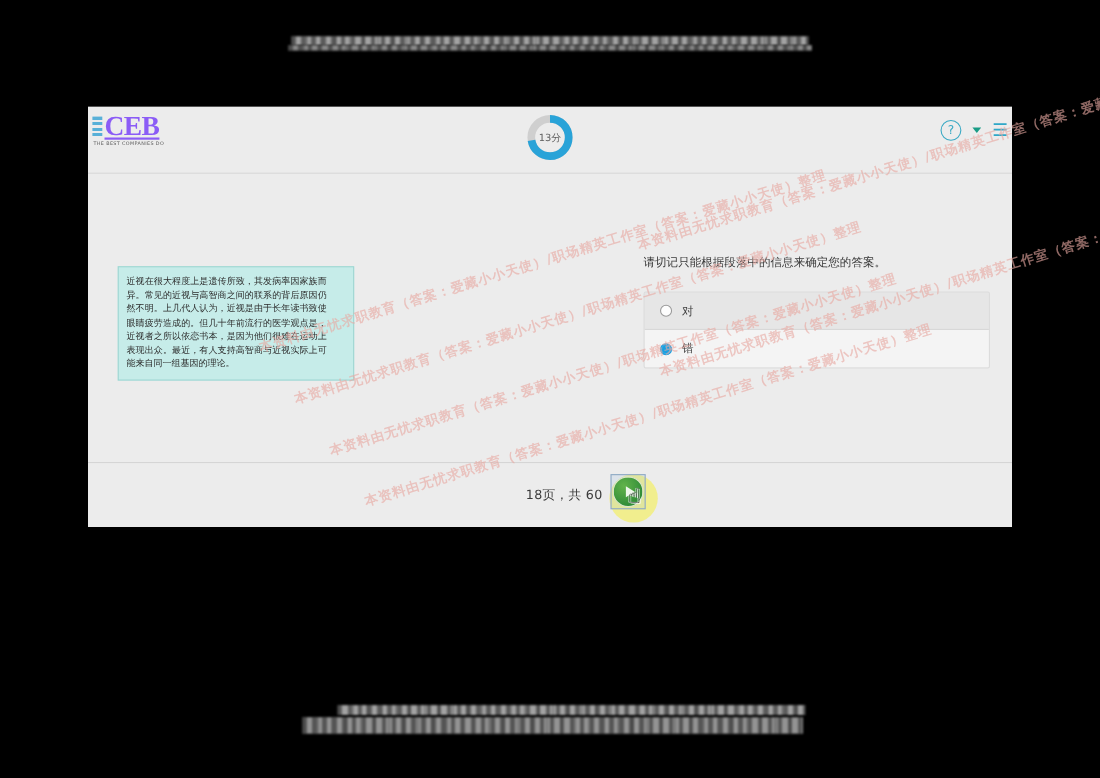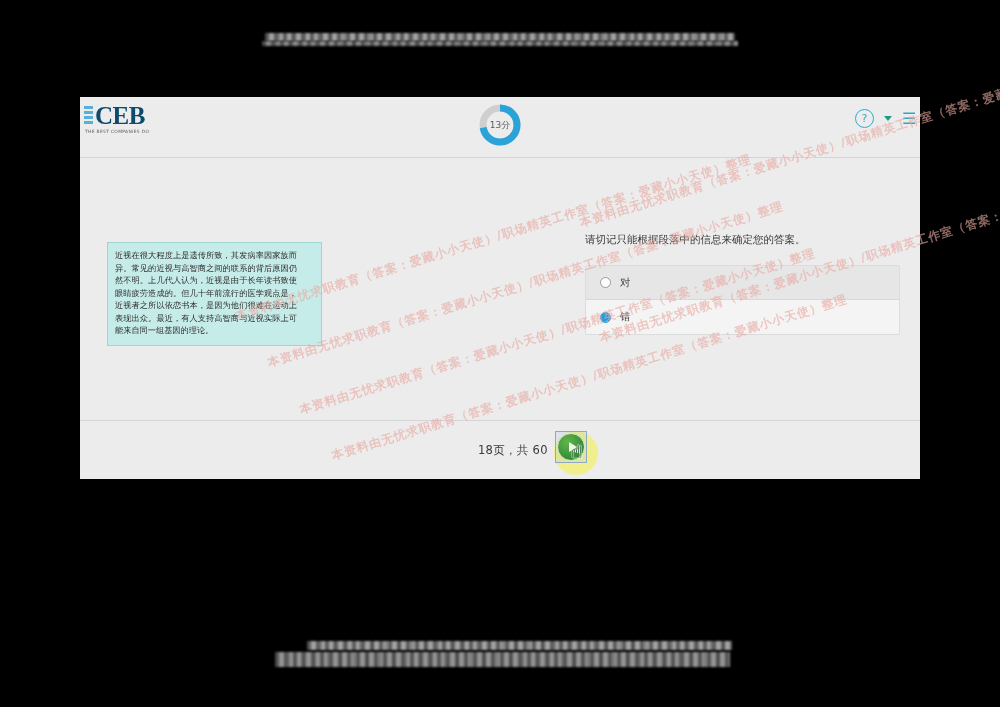--- a/index.html
+++ b/index.html
@@ -76,21 +76,22 @@
                       #58b0d8 5px 8px, transparent 8px 10px,
                       #58b0d8 10px 13px, transparent 13px 15px,
                       #58b0d8 15px 18px, transparent 18px 21px);
   }
   .logo-text {
     font-family: "Liberation Serif", "DejaVu Serif", serif;
     font-weight: bold;
     font-size: 25px;
     line-height: 22px;
     letter-spacing: -0.5px;
-    color: #0c4a6e;
+    color: #8b5cf6;
+    text-decoration: underline;
   }
   .logo-tag {
     font-size: 4.4px;
     letter-spacing: .35px;
     color: #5a5a5a;
     margin-top: 2px;
     margin-left: 1px;
     white-space: nowrap;
   }
 

